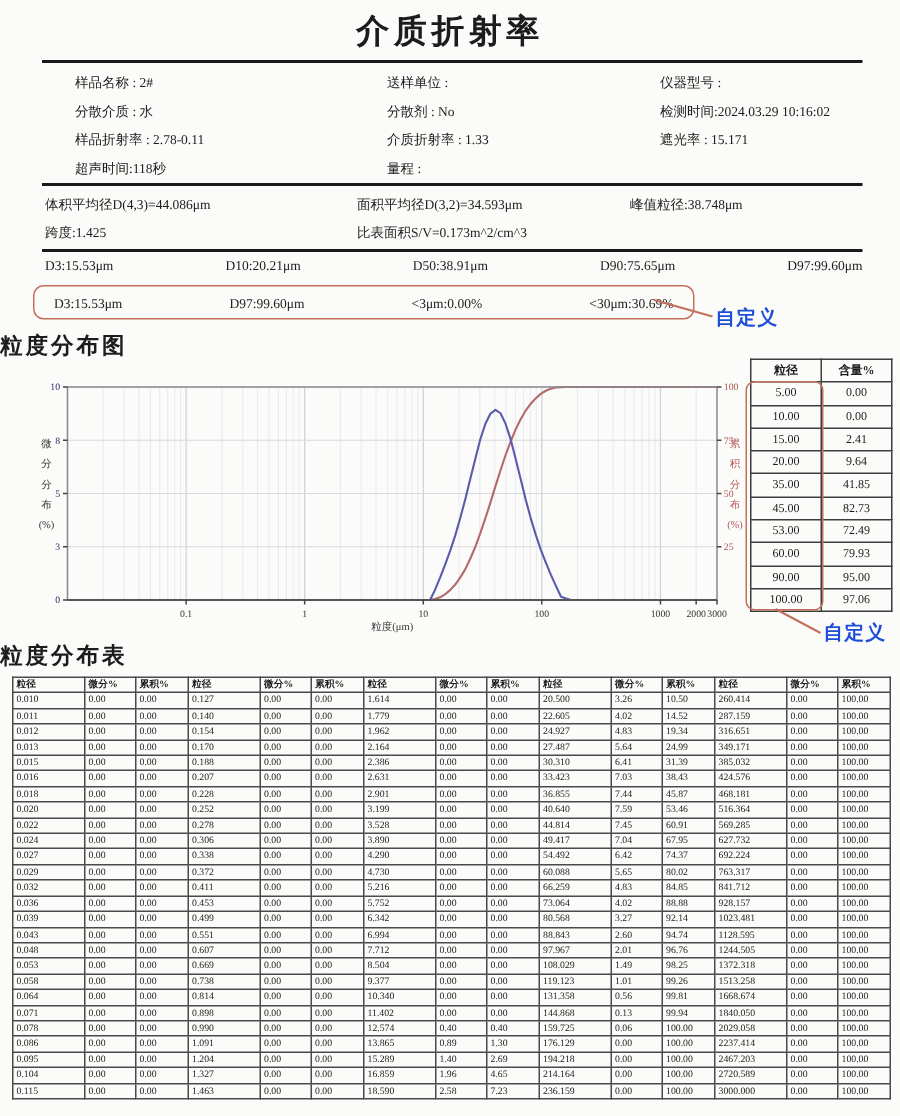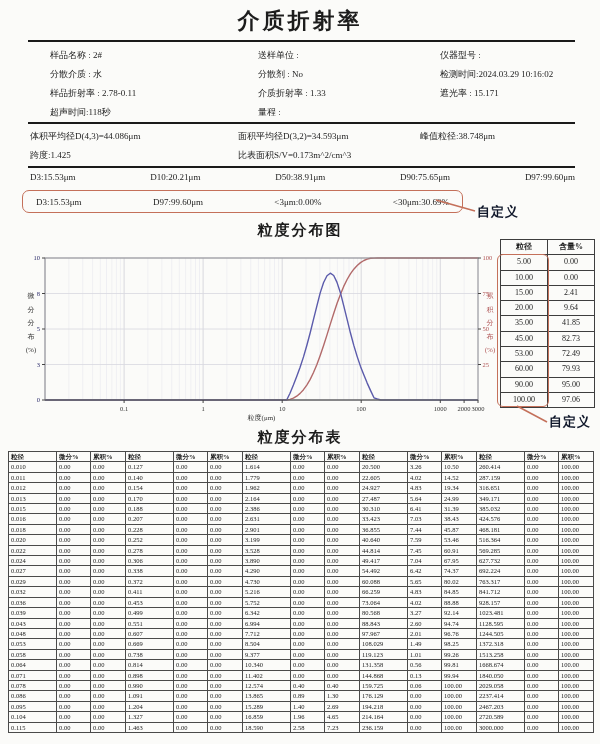--- a/index.html
+++ b/index.html
@@ -8,22 +8,22 @@
     background:#fbfbf9;color:#1c1c1c;
     font-family:"Liberation Serif","DejaVu Serif",serif;
   }
   .abs{position:absolute;}
   .page-title{top:6px;left:0;width:600px;text-align:center;font-size:22px;font-weight:bold;letter-spacing:3px;}
   .rule{background:#1a1a1a;}
   .info-grid{top:46px;left:30px;width:548px;display:grid;grid-template-columns:208px 182px 158px;grid-auto-rows:19px;font-size:9px;align-items:center;margin-left:20px;}
   .stats-grid{top:127px;left:30px;width:548px;display:grid;grid-template-columns:208px 182px 158px;grid-auto-rows:19px;font-size:9px;align-items:center;}
   .d-row{top:172px;left:30px;width:545px;display:flex;justify-content:space-between;font-size:9px;}
   .custom-box{top:190px;left:22px;width:413px;height:21px;border:1.5px solid #c4705a;border-radius:7px;display:flex;align-items:center;justify-content:space-between;padding:0 13px;font-size:9px;background:transparent;}
-  .annot{color:#0f172a;font-size:13px;font-weight:bold;letter-spacing:1px;text-align:right;}
-  .section-title{width:600px;text-align:center;font-size:15px;font-weight:bold;letter-spacing:2px;}
+  .annot{color:#1d4ed8;font-size:13px;font-weight:bold;letter-spacing:1px;text-align:right;}
+  .section-title{width:600px;text-align:left;font-size:15px;font-weight:bold;letter-spacing:2px;}
   
   .side-table{border-collapse:collapse;table-layout:fixed;}
   .side-table th,.side-table td{border:1px solid #3d3d3d;font-size:8px;line-height:14.3px;text-align:center;padding:0;font-weight:normal;width:46px;}
   .side-table th{font-weight:bold;}
   .red-box{border:1.5px solid #c4705a;border-radius:6px;pointer-events:none;}
   
   .dist-table{border-collapse:collapse;table-layout:fixed;width:585px;}
   .dist-table th,.dist-table td{border:1px solid #4a4a4a;font-size:6.5px;line-height:9.4px;padding:0 0 0 2px;text-align:left;white-space:nowrap;overflow:hidden;font-weight:normal;}
   .dist-table th{font-weight:bold;}
   svg text{font-family:"Liberation Serif","DejaVu Serif",serif;}

